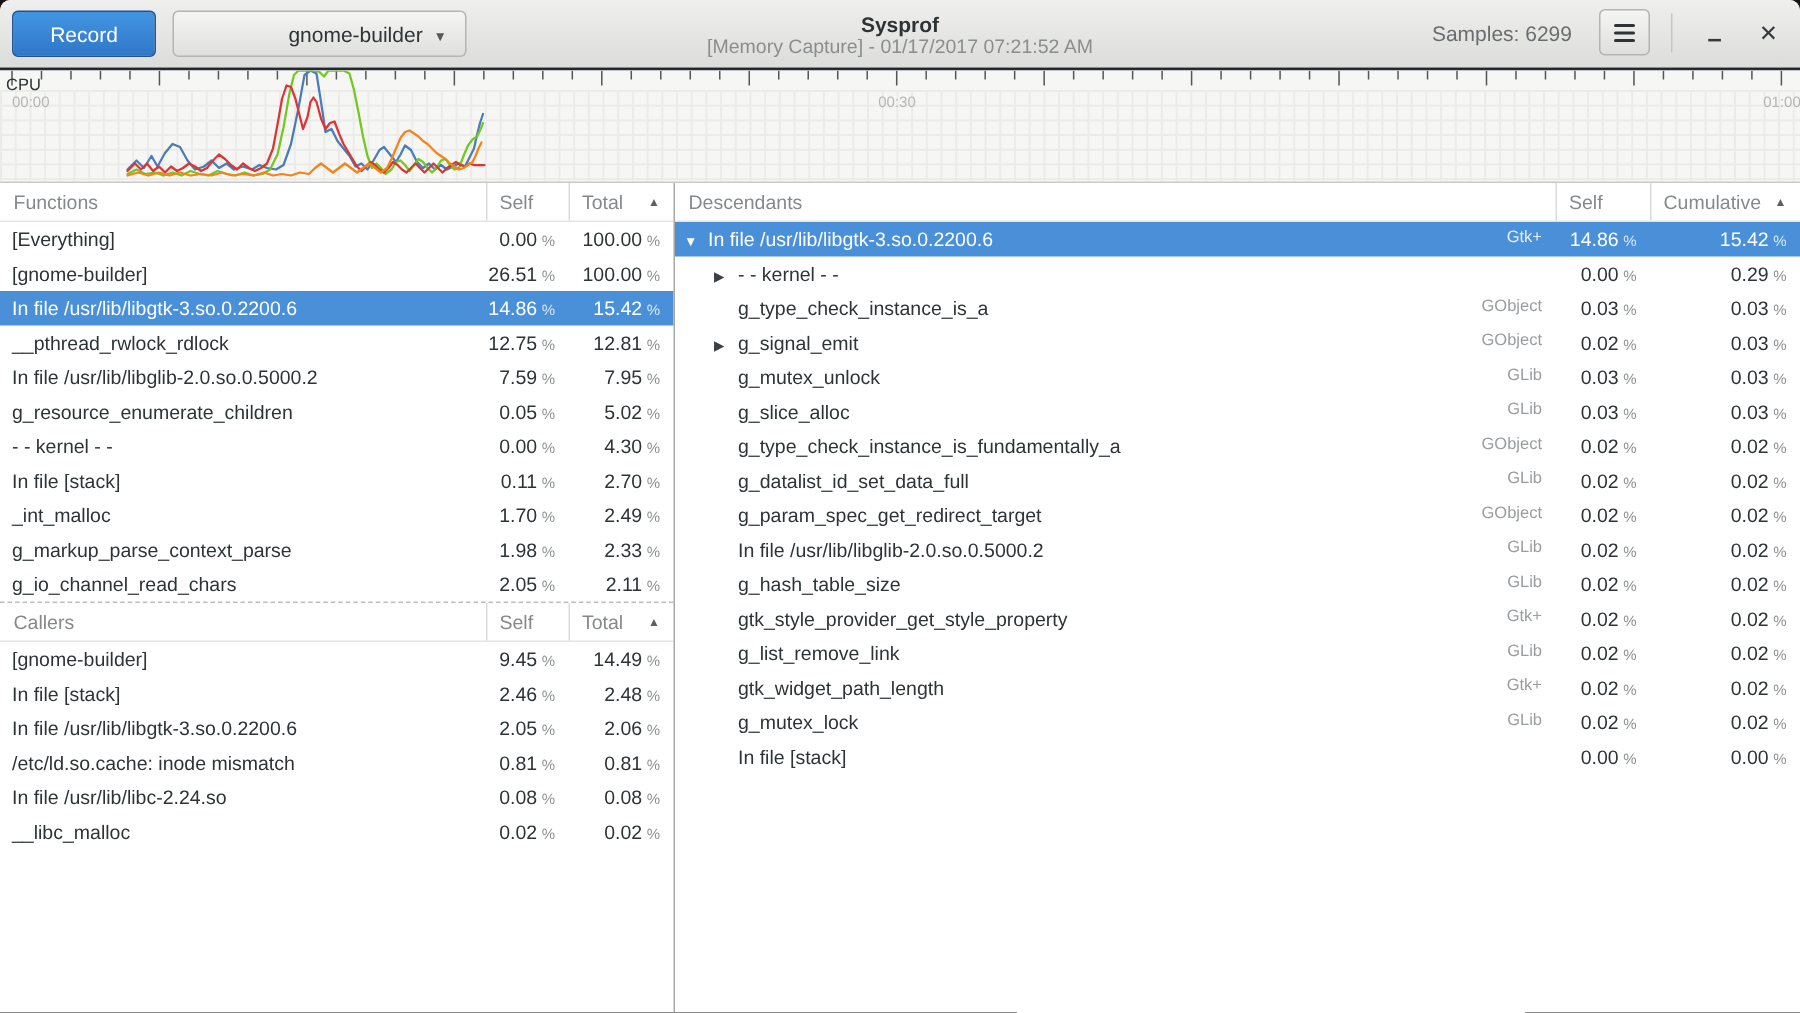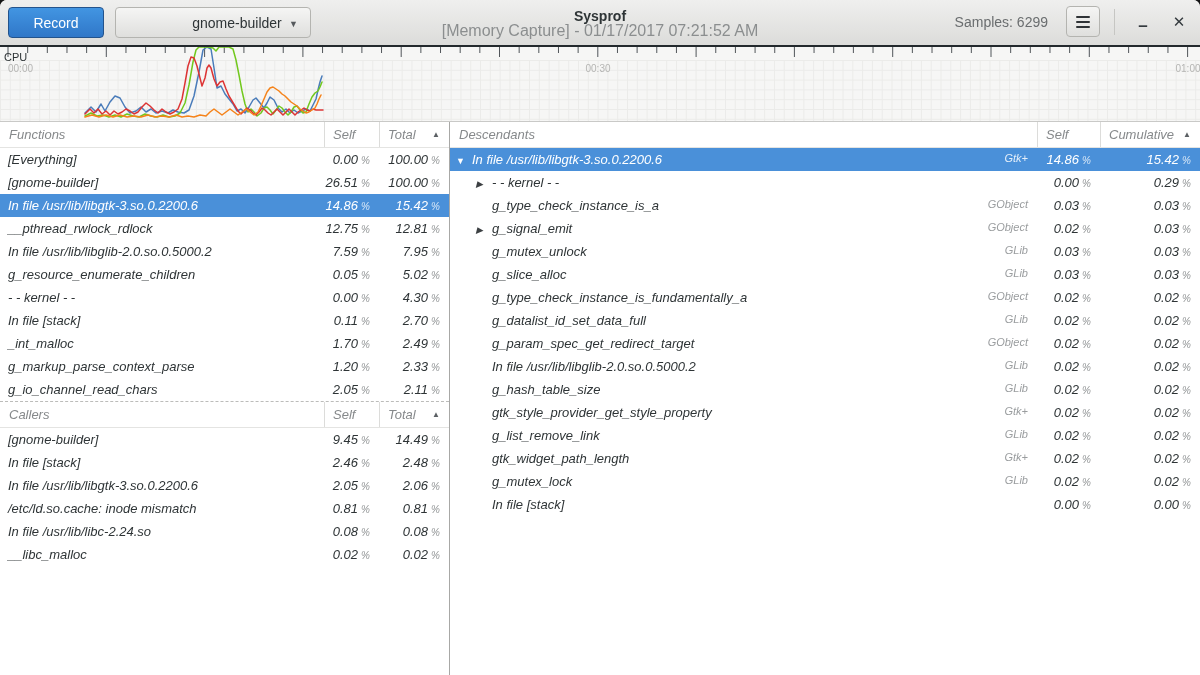--- a/index.html
+++ b/index.html
@@ -14,21 +14,21 @@
        background:linear-gradient(to bottom,#f5f5f4,#dfdfdd);
        display:flex;align-items:center;justify-content:center;box-sizing:border-box;
        color:#2e3436;font-size:14px;cursor:default;}
   .record-btn{margin-left:8px;width:96px;border:1px solid #23538c;
        background:linear-gradient(to bottom,#4295e2,#3077c8);color:#ffffff;}
   .target-btn{margin-left:11px;width:196px;position:relative;padding-left:48px;}
   .target-btn .arrow{position:absolute;right:12px;top:11px;font-size:9px;color:#55595c;}
   .titlebox{position:absolute;left:0;right:0;top:0;height:45px;display:flex;flex-direction:column;
             align-items:center;justify-content:center;pointer-events:none;}
   .title{font-size:14px;font-weight:bold;color:#2e3436;line-height:16px;}
-  .subtitle{font-size:16px;color:#8b8e8f;line-height:14px;}
+  .subtitle{font-size:13px;color:#8b8e8f;line-height:14px;}
   .header-right{position:absolute;right:0;top:0;height:43px;display:flex;align-items:center;}
   .samples{font-size:14px;color:#6a6d6f;margin-right:18px;}
   .menu-btn{width:34px;margin-right:14px;flex-direction:column;row-gap:3px;}
   .menu-btn .bar{display:block;width:14px;height:2px;background:#2f3336;border-radius:1px;}
   .hsep{width:1px;height:26px;background:#c6c6c3;margin-right:13px;}
   .winctl{width:30px;height:30px;display:flex;align-items:center;justify-content:center;
           color:#343a3e;font-size:15px;margin-right:6px;}
   .winctl.min{font-weight:bold;font-size:17px;line-height:8px;padding-top:8px;}
 
   
@@ -36,21 +36,21 @@
   .graph .grid{position:absolute;left:0;right:0;top:13px;bottom:0;
       background-image:linear-gradient(#ebebe9 1px,transparent 1px),
                        linear-gradient(90deg,#ebebe9 1px,transparent 1px);
       background-size:9.8px 9.8px;}
   .graph svg{position:absolute;left:0;top:0;}
   .cpu-label{position:absolute;left:4px;top:4px;font-size:11px;color:#2e3436;}
   .time-label{position:absolute;top:16px;font-size:10px;color:#b5b5b3;
               font-family:Liberation Sans, sans-serif;white-space:nowrap;}
 
   
-  .panes{display:flex;height:553px;background:#ffffff;font-style:italic;}
+  .panes{display:flex;height:553px;background:#ffffff;}
   .left-pane{width:449px;display:flex;flex-direction:column;}
   .vdivider{width:1px;background:#a8a8a6;}
   .right-pane{flex:1;display:flex;flex-direction:column;}
 
   .thead{height:26px;display:flex;align-items:center;border-bottom:1px solid #e4e4e2;
          background:#ffffff;color:#86898b;font-size:13px;box-sizing:border-box;}
   .thead .hc{height:100%;display:flex;align-items:center;box-sizing:border-box;}
   .thead .hc.sep{border-left:1px solid #dcdcda;}
   .hc-name{flex:1;padding-left:9px;}
   .hc-self{width:55px;padding-left:8px;}
@@ -241,21 +241,21 @@
               <div class="cell c-self"><span>0.11</span><span class="pct">%</span></div>
               <div class="cell c-val"><span>2.70</span><span class="pct">%</span></div>
             </div>
             <div class="trow">
               <div class="cell c-name">_int_malloc</div>
               <div class="cell c-self"><span>1.70</span><span class="pct">%</span></div>
               <div class="cell c-val"><span>2.49</span><span class="pct">%</span></div>
             </div>
             <div class="trow">
               <div class="cell c-name">g_markup_parse_context_parse</div>
-              <div class="cell c-self"><span>1.20</span><span class="pct">%</span></div>
+              <div class="cell c-self"><span>1.98</span><span class="pct">%</span></div>
               <div class="cell c-val"><span>2.33</span><span class="pct">%</span></div>
             </div>
             <div class="trow">
               <div class="cell c-name">g_io_channel_read_chars</div>
               <div class="cell c-self"><span>2.05</span><span class="pct">%</span></div>
               <div class="cell c-val"><span>2.11</span><span class="pct">%</span></div>
             </div>
           </div>
       </div>
 

